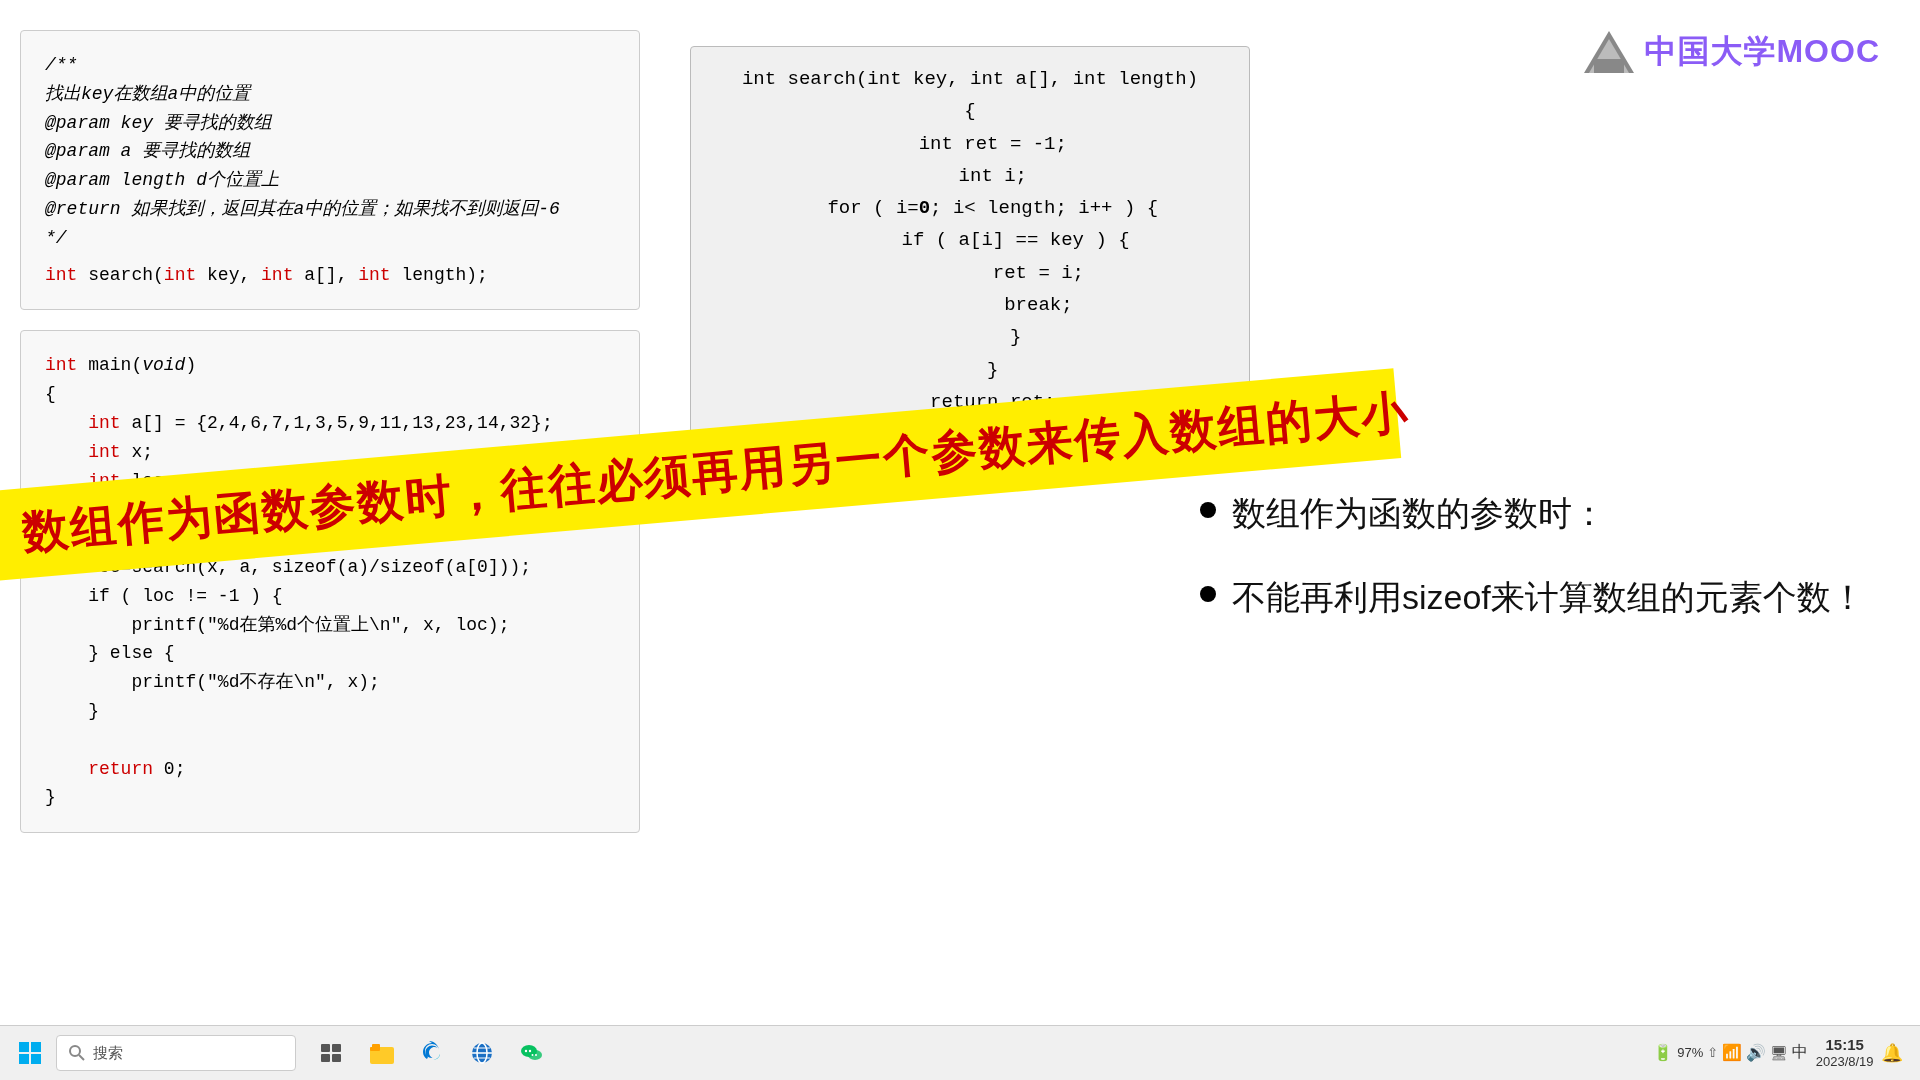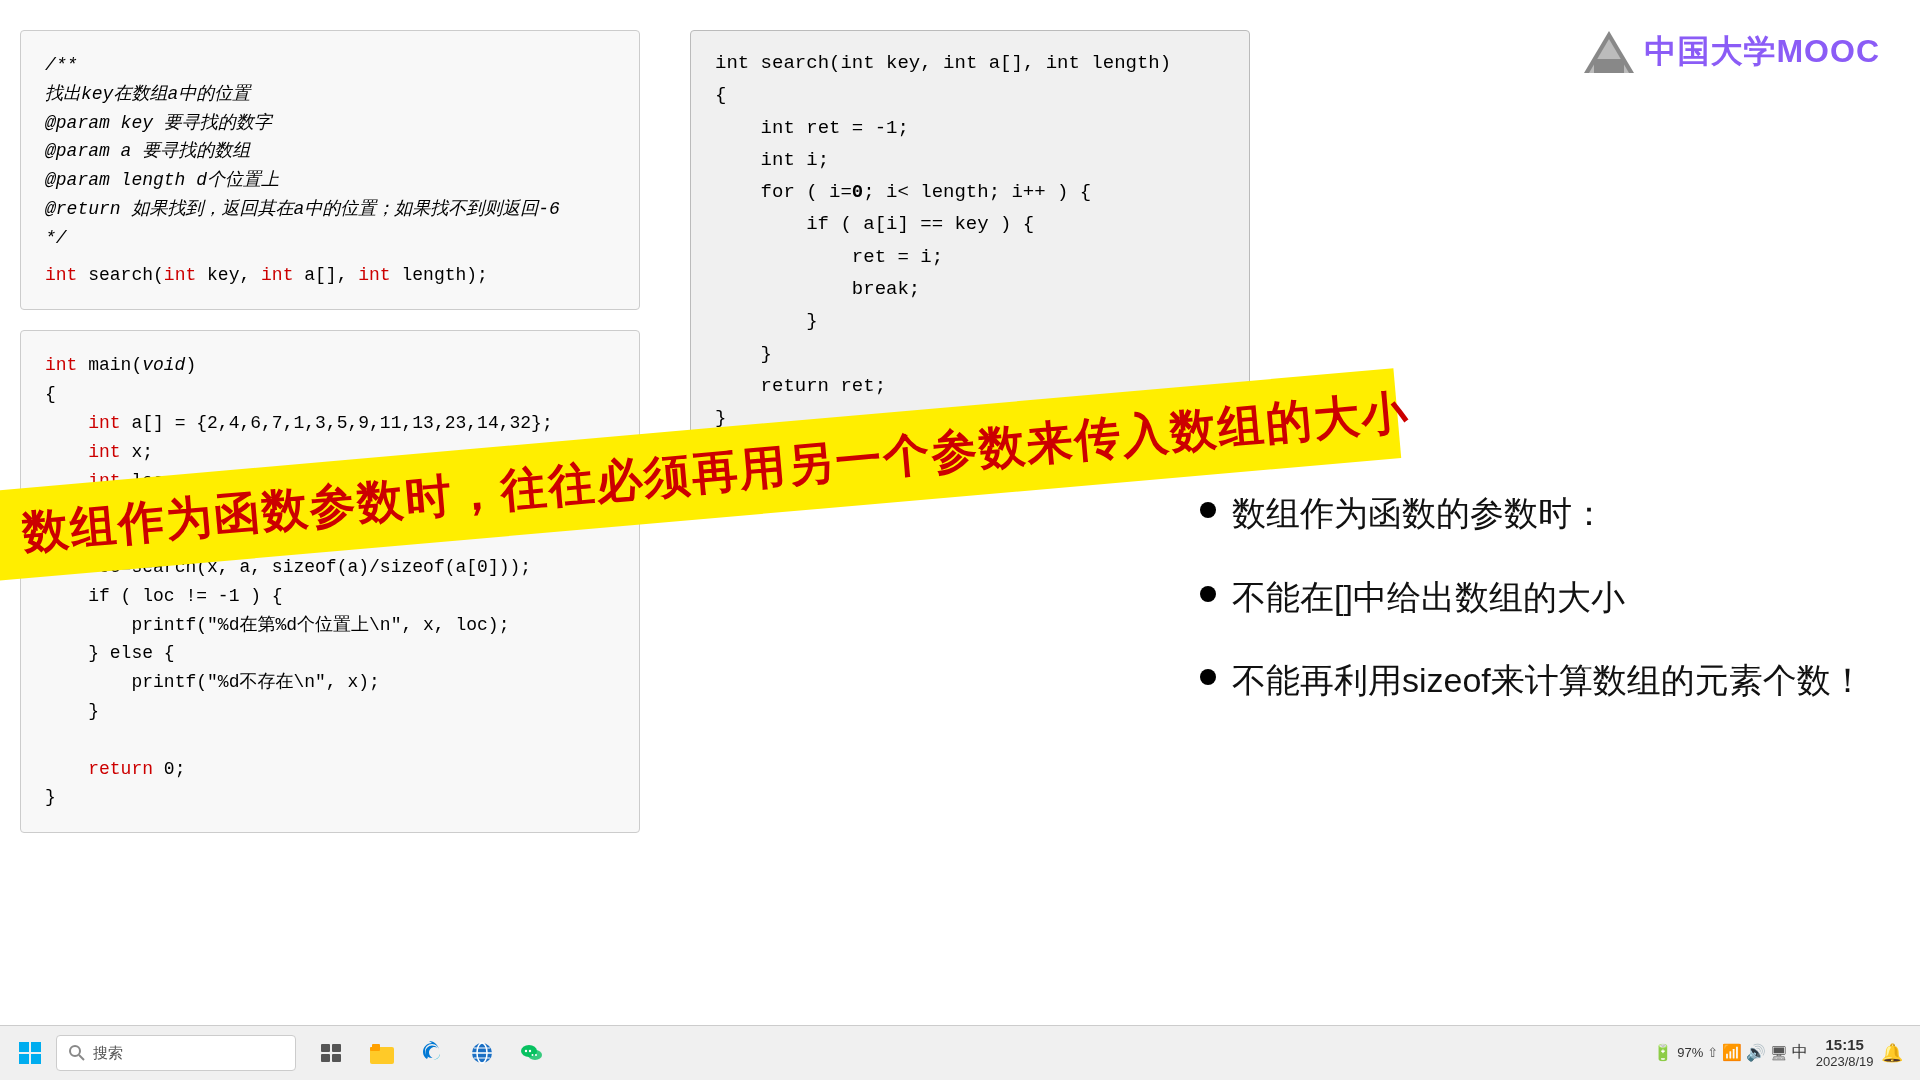--- a/index.html
+++ b/index.html
@@ -228,21 +228,21 @@
 <body>
 
 <div class="main-content">
 
   <div class="left-panel">
 
     <div class="code-box">
       <div style="font-style:italic; color:#000;">
         <div>/**</div>
         <div>找出key在数组a中的位置</div>
-        <div>@param key 要寻找的数字</div>
+        <div>@param key 要寻找的数组</div>
         <div>@param a 要寻找的数组</div>
         <div>@param length d个位置上</div>
         <div>@return 如果找到，返回其在a中的位置；如果找不到则返回-6</div>
         <div>*/</div>
       </div>
       <div style="margin-top:8px;">
         <span class="kw">int</span><span> search(</span><span class="kw">int</span><span> key, </span><span class="kw">int</span><span> a[], </span><span class="kw">int</span><span> length);</span>
       </div>
     </div>
 
@@ -271,21 +271,21 @@
     <div class="logo-area">
 
       <svg class="logo-icon" viewBox="0 0 50 42" xmlns="http://www.w3.org/2000/svg">
         <polygon points="0,42 25,0 50,42" fill="#888888"></polygon>
         <polygon points="5,42 25,8 45,42" fill="#bbbbbb"></polygon>
         <rect x="10" y="28" width="30" height="14" fill="#888888"></rect>
       </svg>
       <span class="logo-text">中国大学MOOC</span>
     </div>
 
-    <div class="code-box-right" style="margin-top: 10px;">
+    <div class="code-box-right" style="margin-top: 26px; text-align: center;">
       <div><span class="kw">int</span><span> search(</span><span class="kw">int</span><span> key, </span><span class="kw">int</span><span> a[], </span><span class="kw">int</span><span> length)</span></div>
       <div>{</div>
       <div>&nbsp;&nbsp;&nbsp;&nbsp;<span class="kw">int</span><span> ret = -1;</span></div>
       <div>&nbsp;&nbsp;&nbsp;&nbsp;<span class="kw">int</span><span> i;</span></div>
       <div>&nbsp;&nbsp;&nbsp;&nbsp;<span>for ( i=</span><strong>0</strong><span>; i&lt; length; i++ ) {</span></div>
       <div>&nbsp;&nbsp;&nbsp;&nbsp;&nbsp;&nbsp;&nbsp;&nbsp;<span>if ( a[i] == key ) {</span></div>
       <div>&nbsp;&nbsp;&nbsp;&nbsp;&nbsp;&nbsp;&nbsp;&nbsp;&nbsp;&nbsp;&nbsp;&nbsp;<span>ret = i;</span></div>
       <div>&nbsp;&nbsp;&nbsp;&nbsp;&nbsp;&nbsp;&nbsp;&nbsp;&nbsp;&nbsp;&nbsp;&nbsp;<span>break;</span></div>
       <div>&nbsp;&nbsp;&nbsp;&nbsp;&nbsp;&nbsp;&nbsp;&nbsp;<span>}</span></div>
       <div>&nbsp;&nbsp;&nbsp;&nbsp;<span>}</span></div>
@@ -293,24 +293,20 @@
       <div>}</div>
     </div>
 
     <div class="bullet-section">
       <div class="bullet-item">
         <div class="bullet-dot"></div>
         <span>数组作为函数的参数时：</span>
       </div>
       <div class="bullet-item">
         <div class="bullet-dot"></div>
-        <span>不能在[]中给出数组的大小</span>
-      </div>
-      <div class="bullet-item">
-        <div class="bullet-dot"></div>
         <span>不能再利用sizeof来计算数组的元素个数！</span>
       </div>
     </div>
   </div>
 
   <div class="yellow-banner">
     <span class="yellow-banner-text">数组作为函数参数时，往往必须再用另一个参数来传入数组的大小</span>
   </div>
 
 </div>

